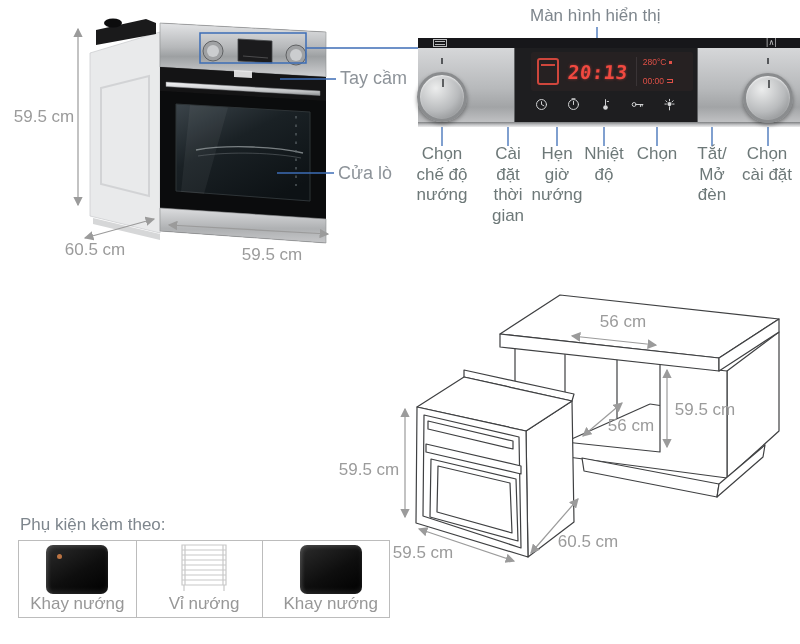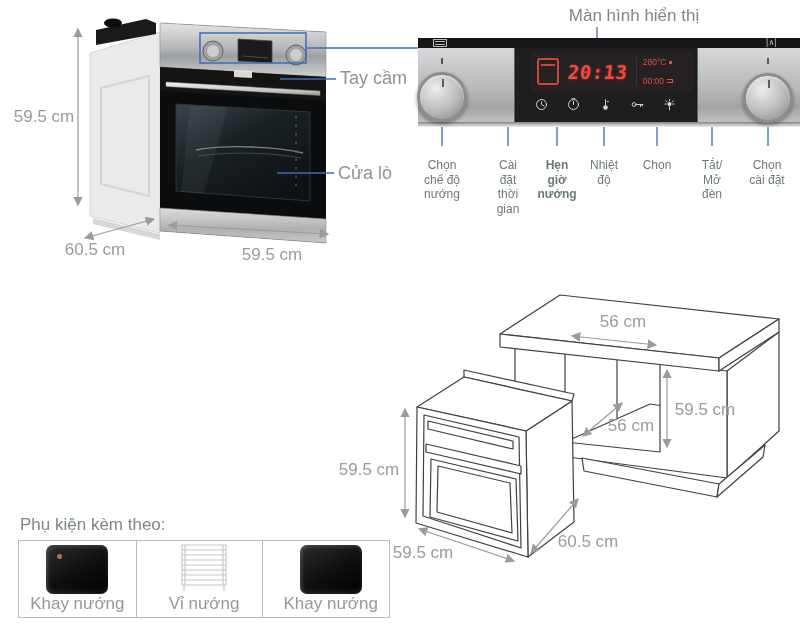--- a/index.html
+++ b/index.html
@@ -1,21 +1,21 @@
 <!DOCTYPE html>
 <html><head>
 <meta charset="utf-8">
 <style>
   * { margin:0; padding:0; box-sizing:border-box; }
   body { background:#fff; font-family:"Liberation Sans","DejaVu Sans",sans-serif; }
   .canvas { position:relative; width:800px; height:644px; background:#fff; overflow:hidden; }
   .overlay { position:absolute; left:0; top:0; width:800px; height:644px; }
 
   .txt { position:absolute; color:#9b9b9b; font-size:17px; text-align:center; line-height:1.1; }
-  .title { position:absolute; color:#7e868d; font-size:17px; text-align:center; white-space:nowrap; }
+  .title { position:absolute; color:#7e868d; font-size:17px; text-align:left; white-space:nowrap; }
   .callout { position:absolute; color:#8d9399; font-size:18px; white-space:nowrap; }
 
   
   .panel { position:absolute; left:418px; top:38px; width:382px; height:89px; }
   .panel-strip { position:relative; height:10px; background:#17171a; }
   .rk { position:absolute; left:15px; top:1px; width:14px; height:8px; border:1px solid #b9babc; display:flex; flex-direction:column; justify-content:space-evenly; }
   .rk i { display:block; height:1px; background:#b9babc; margin:0 1px; }
   .arch { position:absolute; right:23px; top:0px; color:#c9c9ca; font-size:8px; line-height:10px; letter-spacing:0; font-family:"DejaVu Sans",sans-serif; }
   .panel-body { position:relative; display:flex; height:74px; }
   .sec-silver { position:relative; background:linear-gradient(180deg,#d6d7d9 0%,#b7b9bb 55%,#a2a4a6 80%,#c0c1c3 100%); }
@@ -32,21 +32,21 @@
   .disp-oven { position:relative; width:22px; height:27px; border:2px solid #cf463c; border-radius:3px; }
   .disp-oven i { position:absolute; left:2px; right:2px; top:4px; height:0; border-top:2px solid #cf463c; }
   .disp-time { margin-left:9px; font-family:"DejaVu Sans Mono",monospace; font-weight:bold; font-size:19px;
                color:#f14940; transform:skewX(-6deg); letter-spacing:.5px; text-shadow:0 0 3px rgba(241,73,64,.55); }
   .disp-div { width:1px; height:29px; background:#3a3436; margin-left:8px; }
   .disp-side { margin-left:6px; display:flex; flex-direction:column; justify-content:space-between; height:29px; }
   .disp-row { display:flex; align-items:center; gap:3px; color:#df5047; font-size:8.5px; white-space:nowrap; }
   .ind-a { width:3px; height:3px; background:#df5047; display:inline-block; }
   .ind-b { width:6px; height:4px; border:1px solid #df5047; border-left:none; display:inline-block; }
   .ticon { position:absolute; top:50px; width:13px; height:13px; }
-  .plabel { position:absolute; top:158px; width:54px; color:#6d7878; font-size:12px; line-height:1.22; text-align:center; white-space:pre-line; }
+  .plabel { position:absolute; top:144px; width:54px; color:#6d7878; font-size:17px; line-height:1.22; text-align:center; white-space:pre-line; }
 
   
   .acc-table { position:absolute; left:18px; top:540px; width:372px; height:78px; display:flex; border:1px solid #bcbcbc;gap:9px; }
   .acc-cell { flex:1; display:flex; flex-direction:column; align-items:center; justify-content:flex-end; padding:5px 0 3px; border-right:1px solid #bcbcbc; }
   .acc-cell:last-child { border-right:none; }
   .acc-img { flex:1; display:flex; align-items:center; justify-content:center; }
   .tray { position:relative; width:62px; height:49px; border-radius:7px;
           background:linear-gradient(150deg,#2c2c2c,#0e0e0e 55%,#000);
           box-shadow:inset 0 -3px 5px rgba(255,255,255,.10), inset 2px 2px 4px rgba(255,255,255,.14); }
   .tray i { position:absolute; left:11px; top:9px; width:5px; height:5px; border-radius:50%; background:#bb7342; }
@@ -258,21 +258,21 @@
     <div class="panel-lip"></div>
   </div>
 
   <div class="plabel" style="left:415px;">Chọn
 chế độ
 nướng</div>
   <div class="plabel" style="left:481px;">Cài
 đặt
 thời
 gian</div>
-  <div class="plabel" style="left:530px;font-weight:bold;">Hẹn
+  <div class="plabel" style="left:530px;">Hẹn
 giờ
 nướng</div>
   <div class="plabel" style="left:577px;">Nhiệt
 độ</div>
   <div class="plabel" style="left:630px;">Chọn</div>
   <div class="plabel" style="left:685px;">Tắt/
 Mở
 đèn</div>
   <div class="plabel" style="left:740px;">Chọn
 cài đặt</div>

